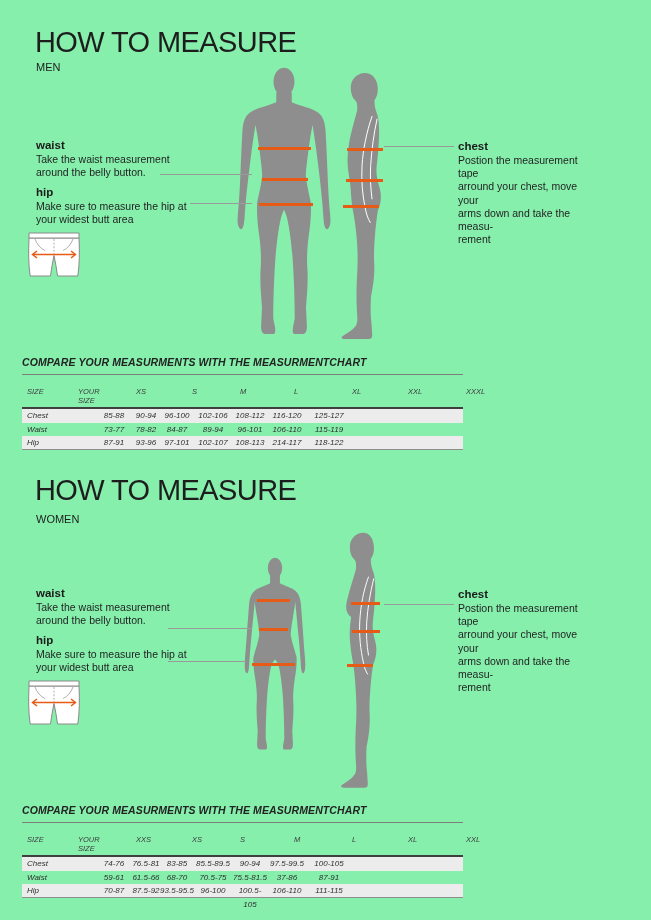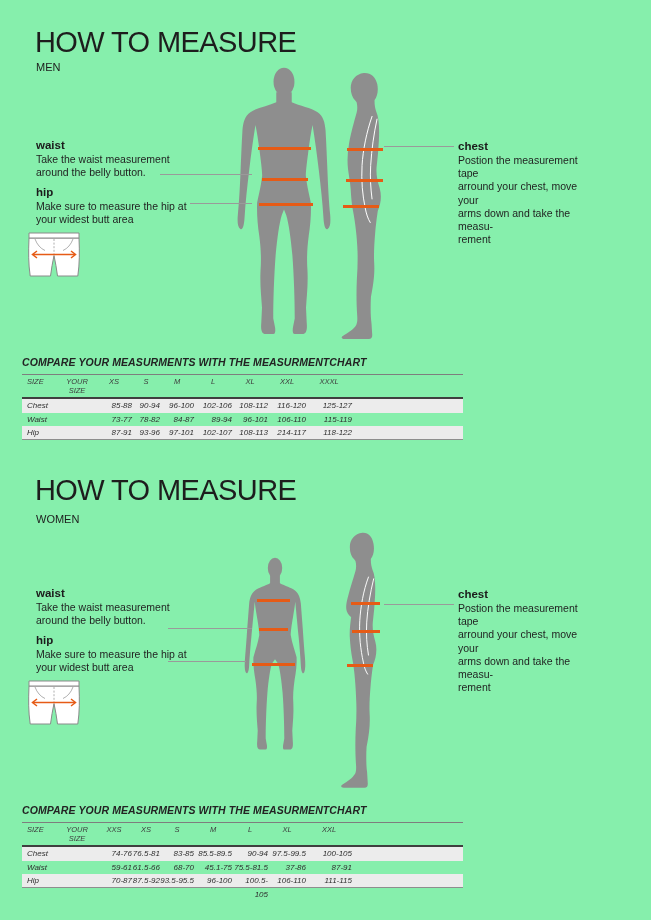--- a/index.html
+++ b/index.html
@@ -21,27 +21,27 @@
   .cline{height:1px;background:#9a9a9a;}
   .sil{fill:var(--silhouette);stroke:none;}
   .armline{fill:none;stroke:#fff;stroke-width:1.1;stroke-linecap:round;}
   .shorts-outline{fill:#fff;stroke:#8a8a8a;stroke-width:1;stroke-linejoin:round;}
   .shorts-detail{fill:none;stroke:#9a9a9a;stroke-width:0.8;}
   .shorts-fly{fill:none;stroke:#9a9a9a;stroke-width:0.8;stroke-dasharray:2 1.6;}
   .shorts-arrow{stroke:var(--accent);stroke-width:1.5;fill:none;}
   .chart{width:441px;font-style:italic;}
   .chart-heading{font-size:10.5px;font-weight:700;color:#232323;margin-bottom:6px;letter-spacing:0.1px;}
   .tr{display:grid;grid-template-columns:36px 38px 36px 28px 34px 38px 36px 38px 46px 1fr;align-items:start;}
-  .tr.head{border-top:1px solid #7e7e7e;border-bottom:2px solid #3f3f3f;padding:3px 0 2px;}
-  .th{font-size:7.5px;color:#3c3c3c;text-align:center;line-height:8.5px;white-space:pre-line;}
+  .tr.head{border-top:1px solid #7e7e7e;border-bottom:2px solid #3f3f3f;padding:13px 0 2px;gap:20px;}
+  .th{font-size:7.5px;color:#3c3c3c;line-height:8.5px;white-space:pre-line;}
   .th.first{text-align:left;padding-left:5px;}
   .tr.body{height:13.5px;line-height:13.5px;}
   .tr.body:last-child{border-bottom:1px solid #8e8e8e;}
   .tr.stripe{background:var(--table-stripe);}
-  .td{font-size:8px;color:#2e2e2e;text-align:right;}
+  .td{font-size:8px;color:#2e2e2e;text-align:center;}
   .td.label{text-align:left;padding-left:5px;}
 </style>
 </head>
 <body>
 
 <div class="page">
 
   <section>
     <h1 class="abs title" style="left:35px;top:27px">HOW TO MEASURE</h1>
     <div class="abs subtitle" style="left:36px;top:58px">MEN</div>
@@ -231,21 +231,21 @@
             <span class="td">90-94</span>
             <span class="td">97.5-99.5</span>
             <span class="td">100-105</span>
           </div>
           <div class="tr body">
             <span class="td label">Waist</span>
             <span class="td"></span>
             <span class="td">59-61</span>
             <span class="td">61.5-66</span>
             <span class="td">68-70</span>
-            <span class="td">45.1-75</span>
+            <span class="td">70.5-75</span>
             <span class="td">75.5-81.5</span>
             <span class="td">37-86</span>
             <span class="td">87-91</span>
           </div>
           <div class="tr body stripe">
             <span class="td label">Hip</span>
             <span class="td"></span>
             <span class="td">70-87</span>
             <span class="td">87.5-92</span>
             <span class="td">93.5-95.5</span>

